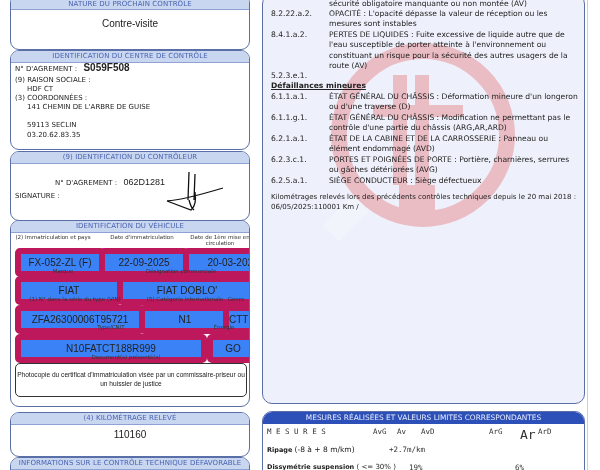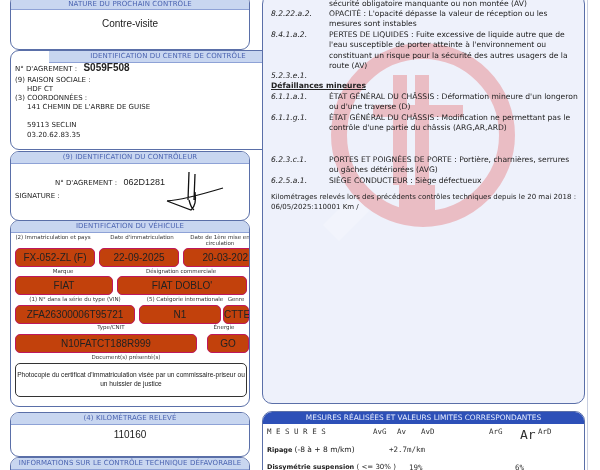--- a/index.html
+++ b/index.html
@@ -15,56 +15,56 @@
     border:1px solid #5a6fa8; border-radius:9px; background:#ffffff;
     overflow:hidden;
   }
   .lhead {
     height:11px; line-height:11px; text-align:center;
     background:#c8d6f0; color:#4a63b0; font-size:7px; letter-spacing:0.1px;
     border-bottom:1px solid #8ea2d6;
   }
   .sm { font-size:7px; color:#222; }
   .val {
-    position:absolute; border:1px solid #be185d; border-radius:5px; background:#c2410c;
+    position:absolute; border:6px solid #be185d; border-radius:5px; background:#3b82f6;
     font-size:10px; text-align:center; line-height:17px; height:17px; color:#222;
     font-family:"Liberation Sans", sans-serif;
   }
   .lbl { position:absolute; font-size:5.5px; color:#333; text-align:center; }
 
   
   .rbox {
     position:absolute; left:262px; top:-6px; width:321px; height:408px;
     border:1px solid #5a6fa8; border-radius:10px; background:#eef1fb; overflow:hidden;
   }
   .defect {
     position:absolute; left:8px; right:6px; font-size:7.6px; line-height:10.4px; color:#222;
     font-family:"DejaVu Sans", sans-serif;
   }
-  .defect .code { position:absolute; left:0; width:40px;font-style:italic; }
+  .defect .code { position:absolute; left:0; width:40px; }
   .defect .txt { margin-left:58px; display:block; }
   .mbox {
     position:absolute; left:262px; top:411px; width:321px; height:80px;
     border:1px solid #5a6fa8; border-radius:10px 10px 0 0; background:#fff; overflow:hidden;
   }
   .mhead {
     height:12px; line-height:12px; background:#2d50b8; color:#e8eeff; text-align:center;
     font-size:7.4px;
   }
   .mono { font-family:"DejaVu Sans Mono", monospace; }
 </style>
 </head>
 <body>
 
 <div class="lbox" style="top:-6px;height:54px;">
   <div class="lhead" style="height:14px;line-height:18px;">NATURE DU PROCHAIN CONTRÔLE</div>
   <div style="text-align:center;font-size:10px;margin-top:8px;font-family:'Liberation Sans',sans-serif;">Contre-visite</div>
 </div>
 
-<div class="lbox" style="top:50px;height:98px;padding-left:38px;">
+<div class="lbox" style="top:50px;height:98px;">
   <div class="lhead">IDENTIFICATION DU CENTRE DE CONTRÔLE</div>
   <div class="abs sm" style="left:4px;top:11px;">
     <span>N° D'AGREMENT :</span>
     <span style="font-size:10px;font-weight:bold;margin-left:4px;font-family:'Liberation Sans',sans-serif;">S059F508</span>
   </div>
   <div class="abs sm" style="left:4px;top:25px;">(9) RAISON SOCIALE :</div>
   <div class="abs sm" style="left:16px;top:34px;">HDF CT</div>
   <div class="abs sm" style="left:4px;top:43px;">(3) COORDONNÉES :</div>
   <div class="abs sm" style="left:16px;top:52px;">141 CHEMIN DE L'ARBRE DE GUISE</div>
   <div class="abs sm" style="left:16px;top:70px;">59113 SECLIN</div>
@@ -151,20 +151,24 @@
   <div class="defect" style="top:76px;">
     <span class="code">5.2.3.e.1.</span>
   </div>
   <div class="defect" style="top:97px;">
     <span class="code">6.1.1.a.1.</span>
       <span class="txt">ÉTAT GÉNÉRAL DU CHÂSSIS : Déformation mineure d'un longeron ou d'une traverse (D)</span>
   </div>
   <div class="defect" style="top:118px;">
     <span class="code">6.1.1.g.1.</span>
       <span class="txt">ÉTAT GÉNÉRAL DU CHÂSSIS : Modification ne permettant pas le contrôle d'une partie du châssis (ARG,AR,ARD)</span>
+  </div>
+  <div class="defect" style="top:139px;">
+    <span class="code">6.2.1.a.1.</span>
+      <span class="txt">ÉTAT DE LA CABINE ET DE LA CARROSSERIE : Panneau ou élément endommagé (AVD)</span>
   </div>
   <div class="defect" style="top:160px;">
     <span class="code">6.2.3.c.1.</span>
       <span class="txt">PORTES ET POIGNÉES DE PORTE : Portière, charnières, serrures ou gâches détériorées (AVG)</span>
   </div>
   <div class="defect" style="top:181px;">
     <span class="code">6.2.5.a.1.</span>
       <span class="txt">SIÈGE CONDUCTEUR : Siège défectueux</span>
   </div>
   <div class="defect" style="top:198px;font-size:7px;line-height:9.6px;">Kilométrages relevés lors des précédents contrôles techniques depuis le 20 mai 2018 : 06/05/2025:110001 Km /</div>

